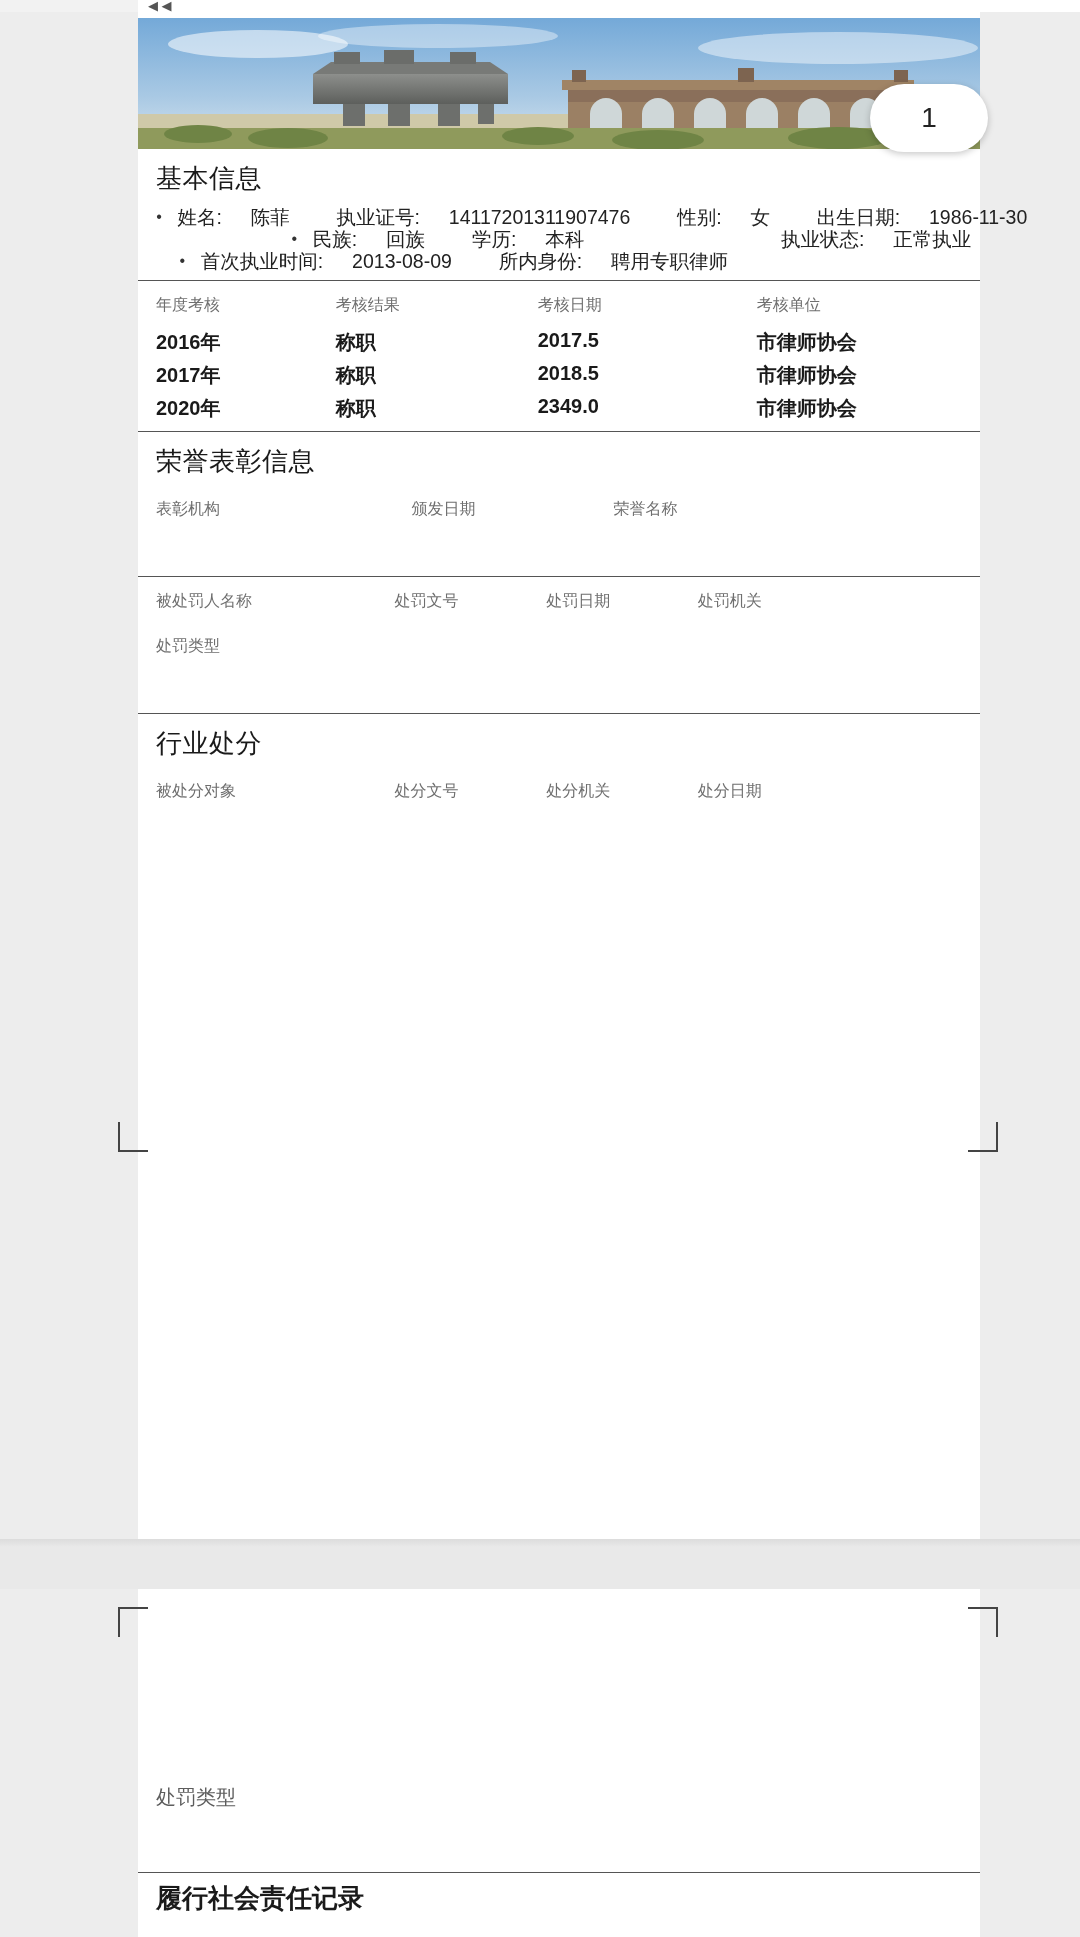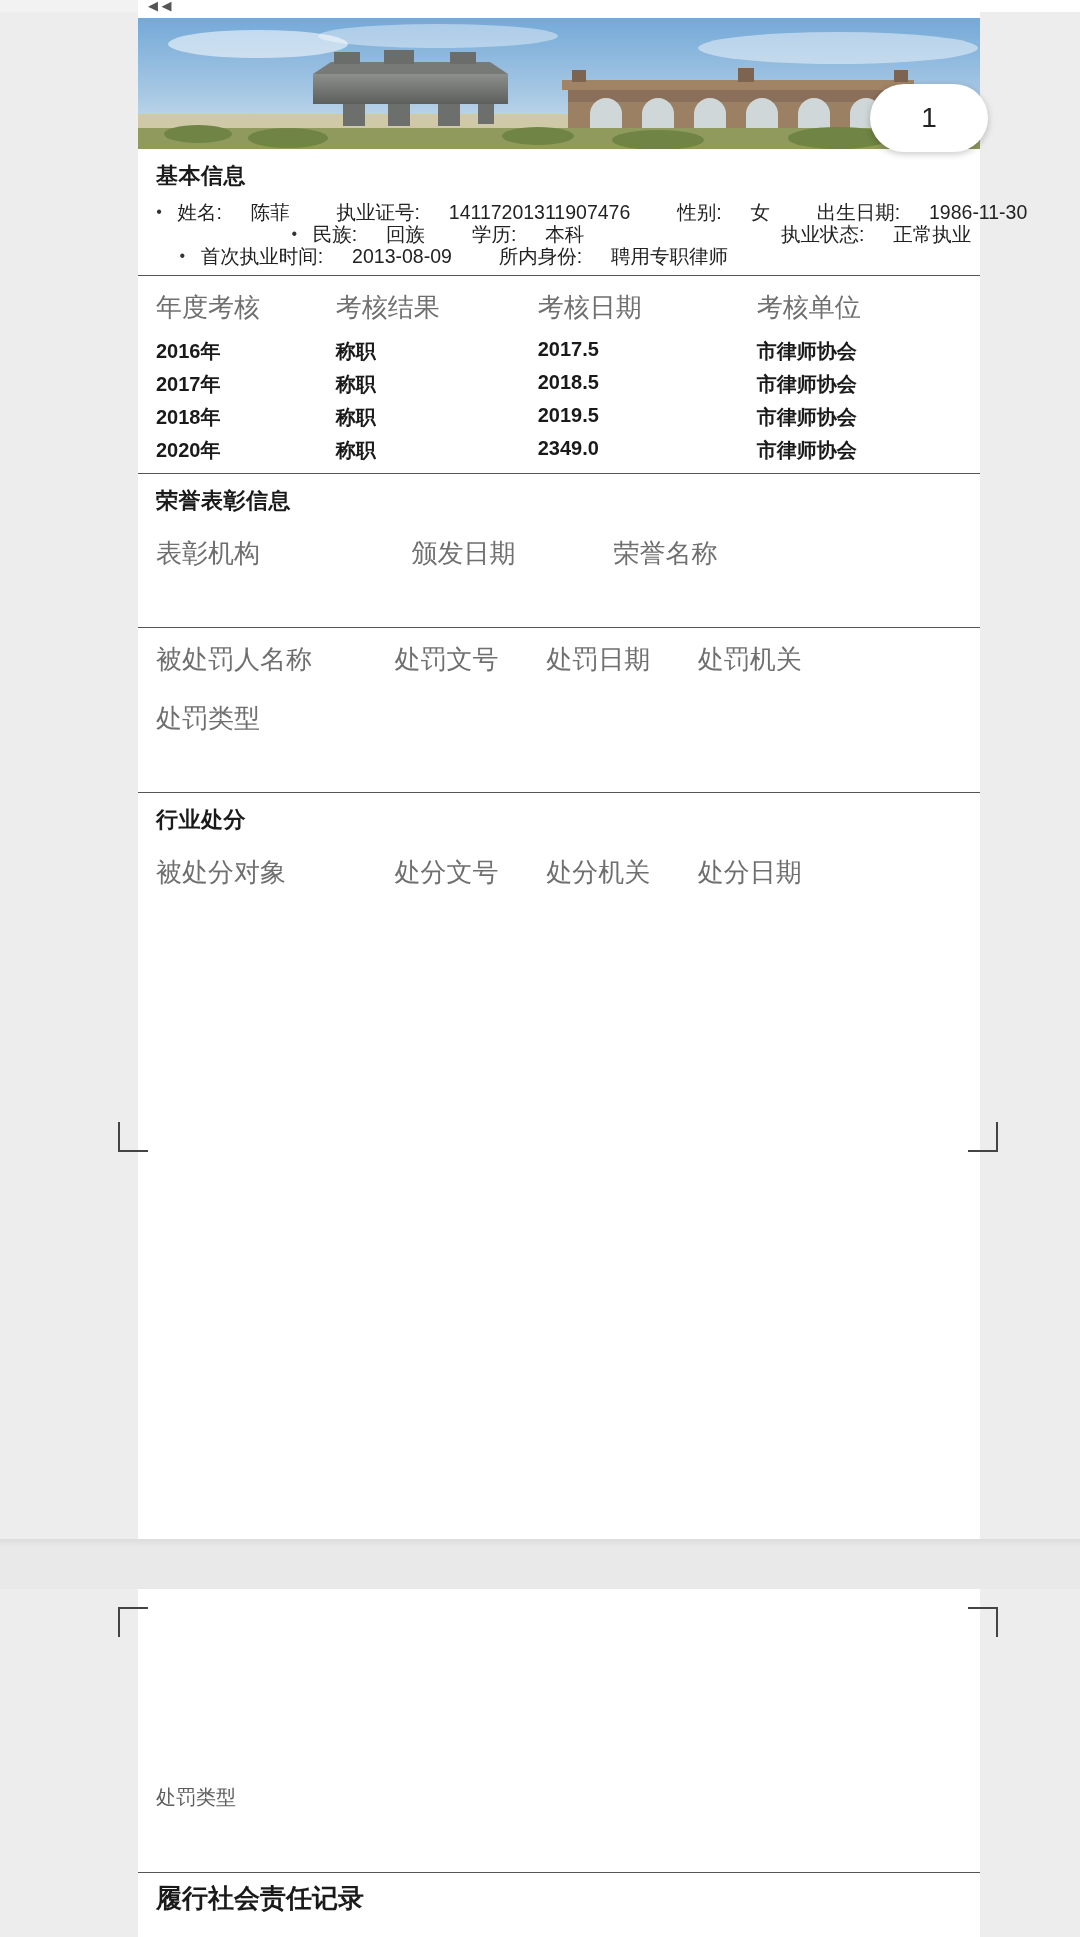--- a/index.html
+++ b/index.html
@@ -74,22 +74,22 @@
   .hero svg { display: block; }
 
   .content {
     position: absolute;
     top: 137px;
     left: 0;
     width: 842px;
   }
 
   .sec-title {
-    font-size: 22px;
-    font-weight: bold;
+    font-size: 26px;
+    font-weight: normal;
     color: #1a1a1a;
     margin: 0;
     padding: 12px 0 6px 18px;
     letter-spacing: 0.5px;
   }
   .rule {
     border: 0;
     border-top: 1px solid #555;
     margin: 6px 0 0 0;
   }
@@ -120,21 +120,21 @@
   .gap-l { display: inline-block; width: 130px; }
   .gap-xl { display: inline-block; width: 186px; }
 
   
   table.t {
     width: 100%;
     border-collapse: collapse;
     table-layout: fixed;
   }
   table.t th {
-    font-size: 26px;
+    font-size: 16px;
     font-weight: normal;
     color: #6f6f6f;
     text-align: left;
     padding: 14px 4px 10px 4px;
   }
   table.t td {
     font-size: 20px;
     font-weight: bold;
     color: #1a1a1a;
     padding: 3px 4px 3px 4px;
@@ -345,26 +345,20 @@
             <td>2017.5</td>
             <td>市律师协会</td>
           </tr>
           <tr>
             <td class="pad-l">2017年</td>
             <td>称职</td>
             <td>2018.5</td>
             <td>市律师协会</td>
           </tr>
           <tr>
-            <td class="pad-l">2018年</td>
-            <td>称职</td>
-            <td>2019.5</td>
-            <td>市律师协会</td>
-          </tr>
-          <tr>
             <td class="pad-l">2020年</td>
             <td>称职</td>
             <td>2349.0</td>
             <td>市律师协会</td>
           </tr>
         </tbody>
       </table>
 
       <hr class="rule">
 

